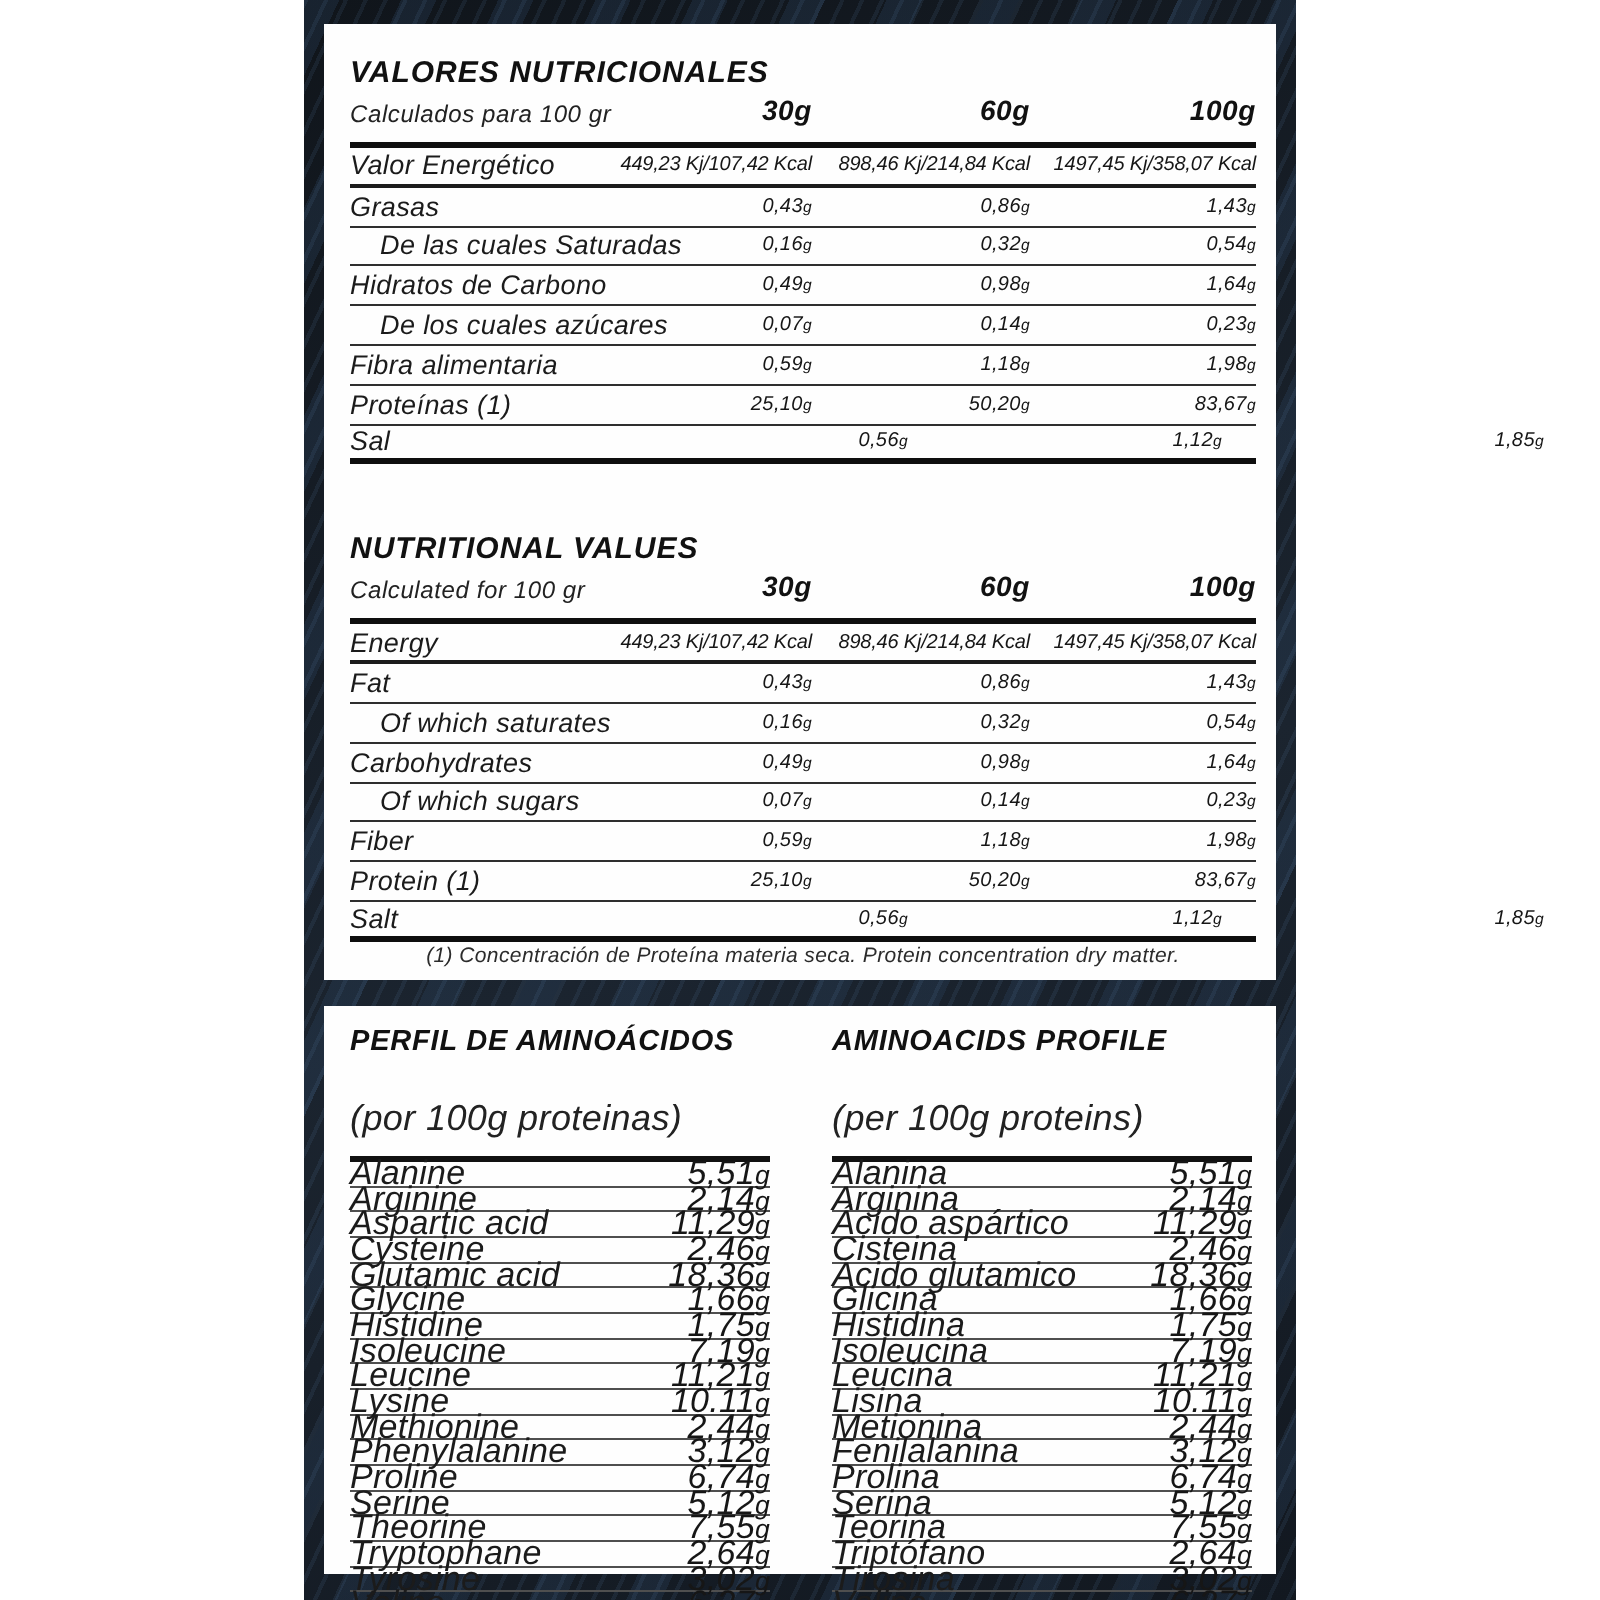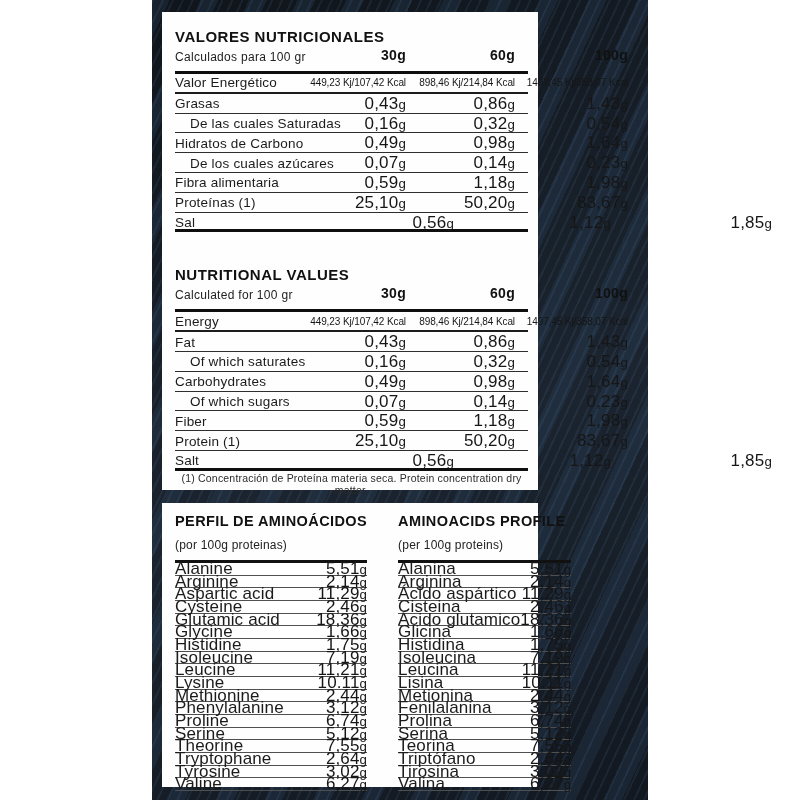--- a/index.html
+++ b/index.html
@@ -7,50 +7,50 @@
   *{box-sizing:border-box;}
 
   .stage{position:relative;width:496px;height:800px;margin-left:152px;
     background-color:#151b22;
     background-image:
       repeating-linear-gradient(115deg, rgba(105,150,200,0.10) 0px, rgba(105,150,200,0.10) 2px, transparent 2px, transparent 9px),
       repeating-linear-gradient(115deg, rgba(45,70,100,0.28) 0px, rgba(45,70,100,0.28) 16px, transparent 16px, transparent 44px),
       linear-gradient(160deg, #10151b 0%, #1b242f 55%, #121820 100%);
   }
 
-  .card{width:376px;margin-left:10px;background:#fefefe;}
+  .card{width:476px;margin-left:10px;background:#fefefe;font-style:italic;}
   .card1{position:absolute;top:12px;left:10px;margin-left:0;height:478px;padding:16px 10px 0 13px;}
   .card2{position:absolute;top:503px;left:10px;margin-left:0;height:284px;padding:10px 8px 0 13px;}
 
   
   .nheader{display:grid;grid-template-columns:130px 101px 109px 113px;align-items:end;
     padding-bottom:7px;border-bottom:3px solid #0e0e0e;}
   .nheadleft{white-space:nowrap;}
   .ntitle{font-size:15px;font-weight:bold;letter-spacing:0.5px;color:#111;}
   .nsub{font-size:12px;margin-top:5px;letter-spacing:0.3px;color:#222;}
   .ncol{text-align:right;font-weight:bold;font-size:14px;letter-spacing:0.3px;padding-bottom:1px;color:#111;}
 
   .nrow{display:grid;grid-template-columns:130px 101px 109px 113px;height:19.8px;
     align-items:center;border-bottom:1.3px solid #2e2e2e;}
   .nrow.energy{border-bottom-width:2px;border-bottom-color:#1c1c1c;}
   .ntable .nrow:last-child{border-bottom:3px solid #0e0e0e;gap:48px;}
   .nlabel{font-size:13.5px;letter-spacing:0.2px;white-space:nowrap;color:#1b1b1b;}
   .nrow.indent .nlabel{padding-left:15px;}
-  .nval{text-align:right;font-size:17px;white-space:nowrap;letter-spacing:0.2px;color:#161616;}
+  .nval{text-align:right;font-size:10px;white-space:nowrap;letter-spacing:0.2px;color:#161616;}
   .nval.eval{font-size:10px;letter-spacing:-0.1px;}
   .unit{font-size:0.78em;}
 
   .section2{margin-top:34px;}
   .footnote{margin-top:1px;text-align:center;font-size:10.5px;letter-spacing:0.2px;color:#2b2b2b;}
 
   
   .amino-wrap{display:flex;gap:31px;}
   .atable{width:210px;}
   .atitle{font-size:14.5px;font-weight:bold;letter-spacing:0.4px;white-space:nowrap;color:#111;}
-  .asub{font-size:12px;margin-top:9px;letter-spacing:0.2px;color:#222;}
+  .asub{font-size:18px;margin-top:20px;letter-spacing:0.2px;color:#222;}
   .arule{border-top:3px solid #111;margin-top:8px;}
   .arow{display:flex;justify-content:space-between;align-items:center;height:12.68px;
     border-bottom:1px solid #4f4f4f;font-size:17px;letter-spacing:0.15px;}
   .aname{white-space:nowrap;color:#1b1b1b;}
   .aval{white-space:nowrap;color:#161616;}
 </style>
 </head>
 <body>
 
 <div class="stage">

